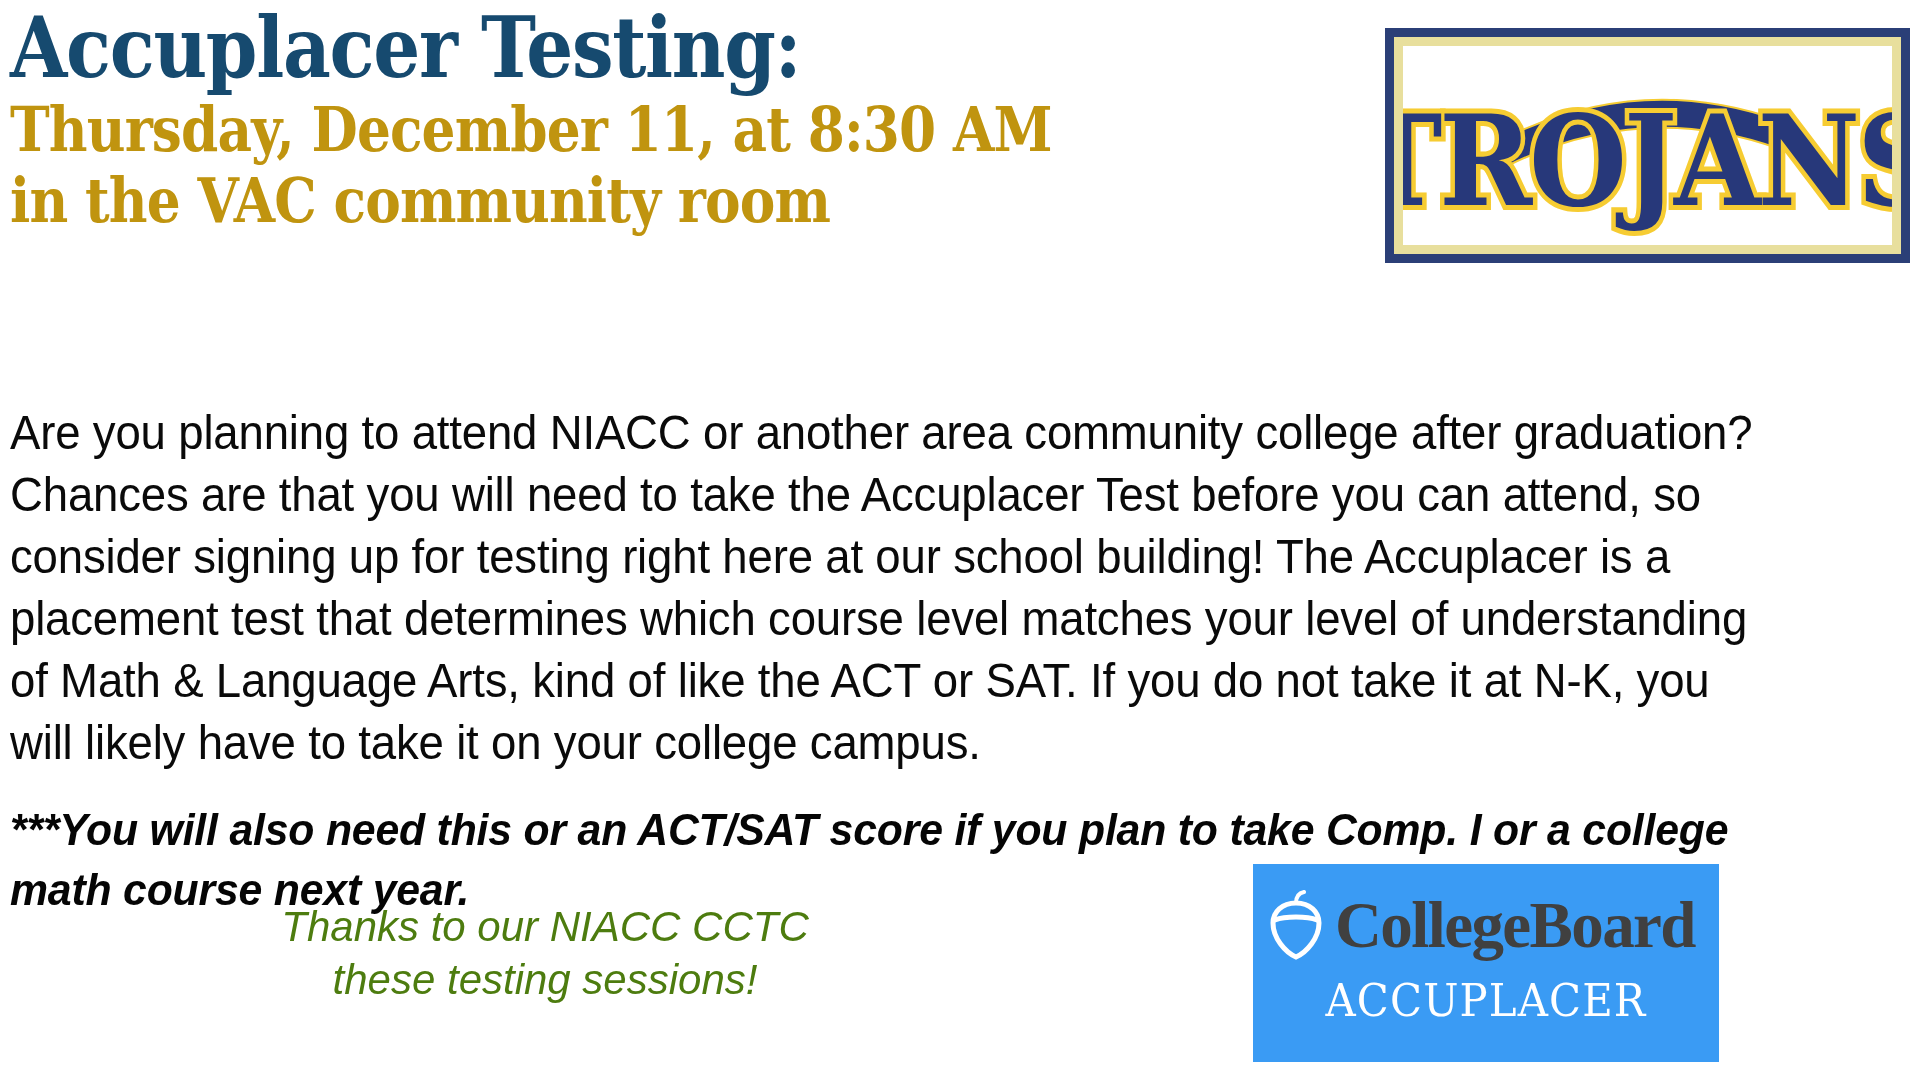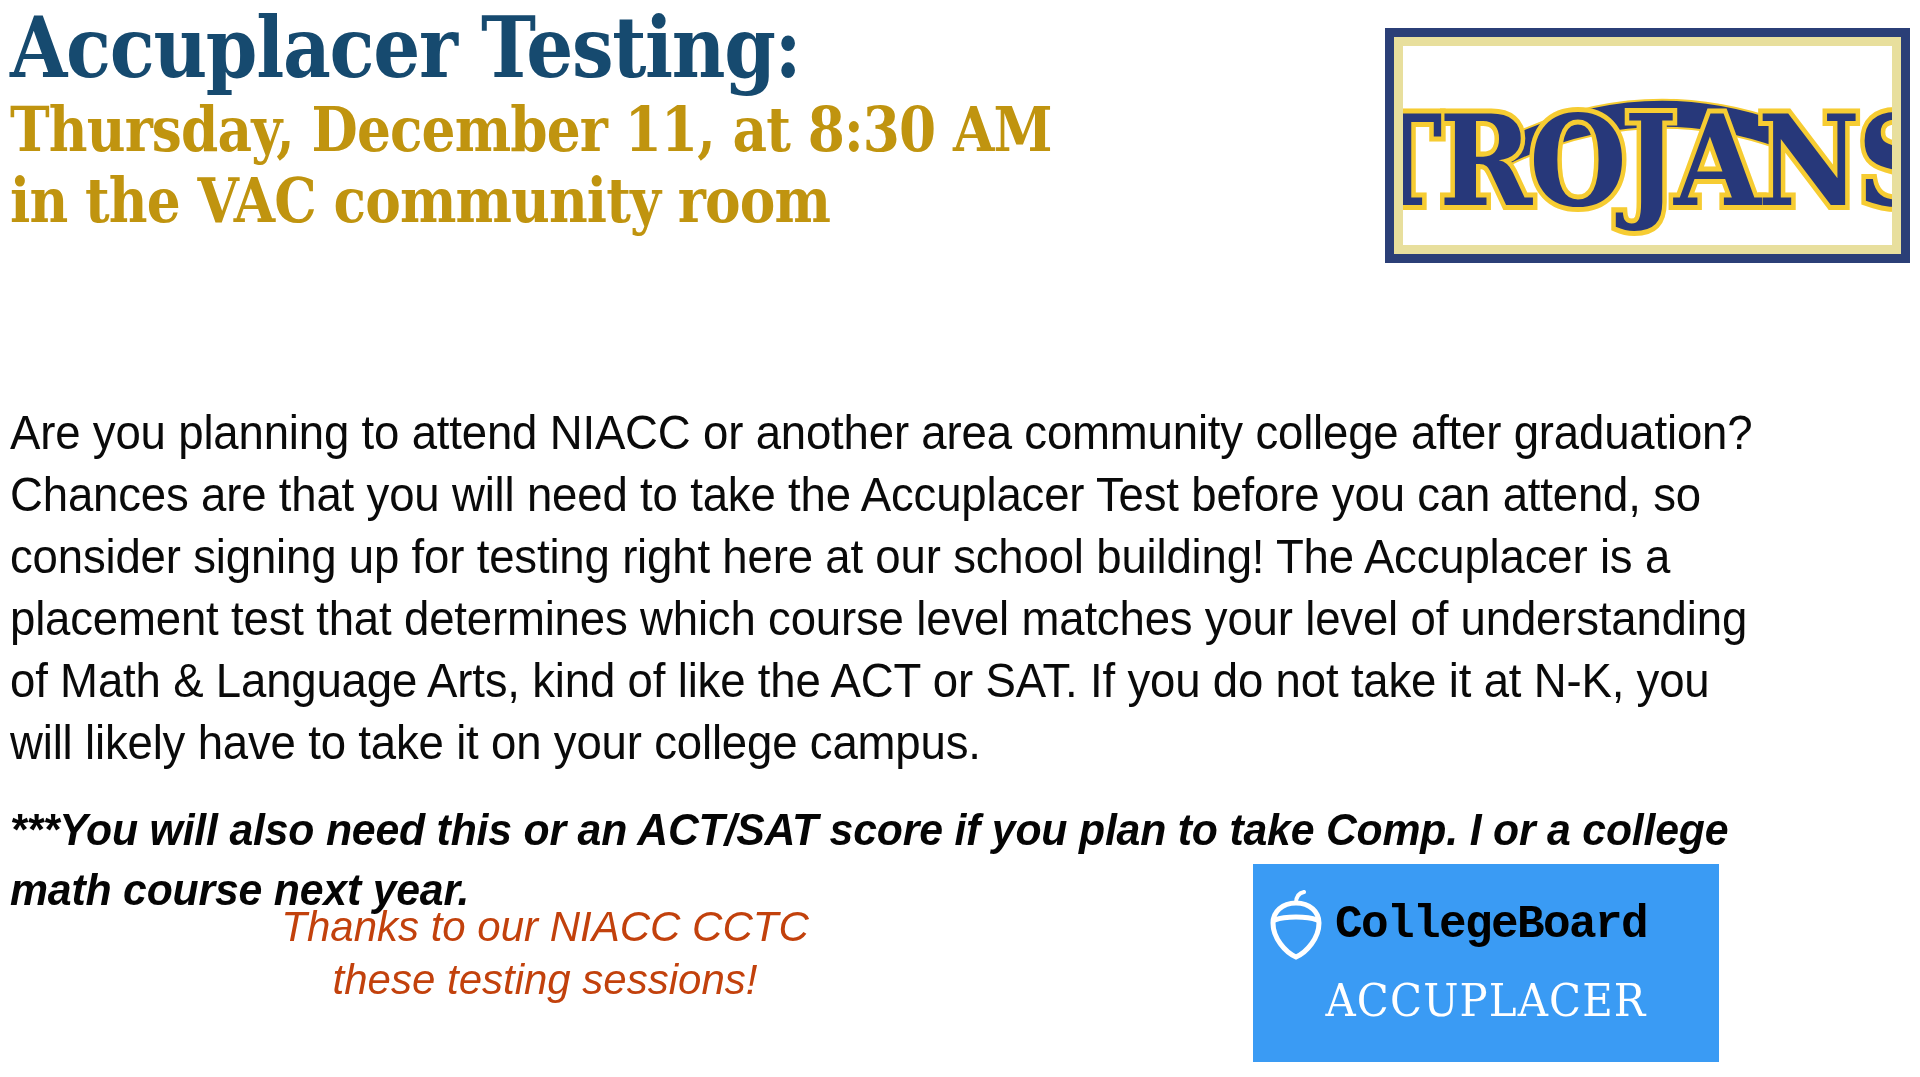--- a/index.html
+++ b/index.html
@@ -131,21 +131,21 @@
     position: absolute;
     left: 245px;
     top: 900px;
     width: 600px;
     text-align: center;
     font-family: "Liberation Sans", sans-serif;
     font-style: italic;
     font-weight: 400;
     font-size: 42px;
     line-height: 53px;
-    color: #c2410c;
+    color: #4d7c0f;
   }
   .thanks .tl { display: block; }
 
   
   .cb-box {
     position: absolute;
     left: 1253px;
     top: 864px;
     width: 466px;
     height: 198px;
@@ -158,24 +158,24 @@
     display: flex;
     align-items: center;
     gap: 12px;
   }
   .cb-acorn {
     width: 54px;
     height: 70px;
     flex: 0 0 auto;
   }
   .cb-word {
-    color: #000000;
-    font-family: Liberation Mono, monospace;
-    font-weight: 700;
-    font-size: 46px;
+    color: #404040;
+    font-family: Liberation Serif, serif;
+    font-weight: 700;
+    font-size: 65px;
     line-height: 1;
     letter-spacing: -1.6px;
     white-space: nowrap;
   }
   .cb-sub {
     position: absolute;
     left: 0;
     top: 114px;
     width: 466px;
     text-align: center;

